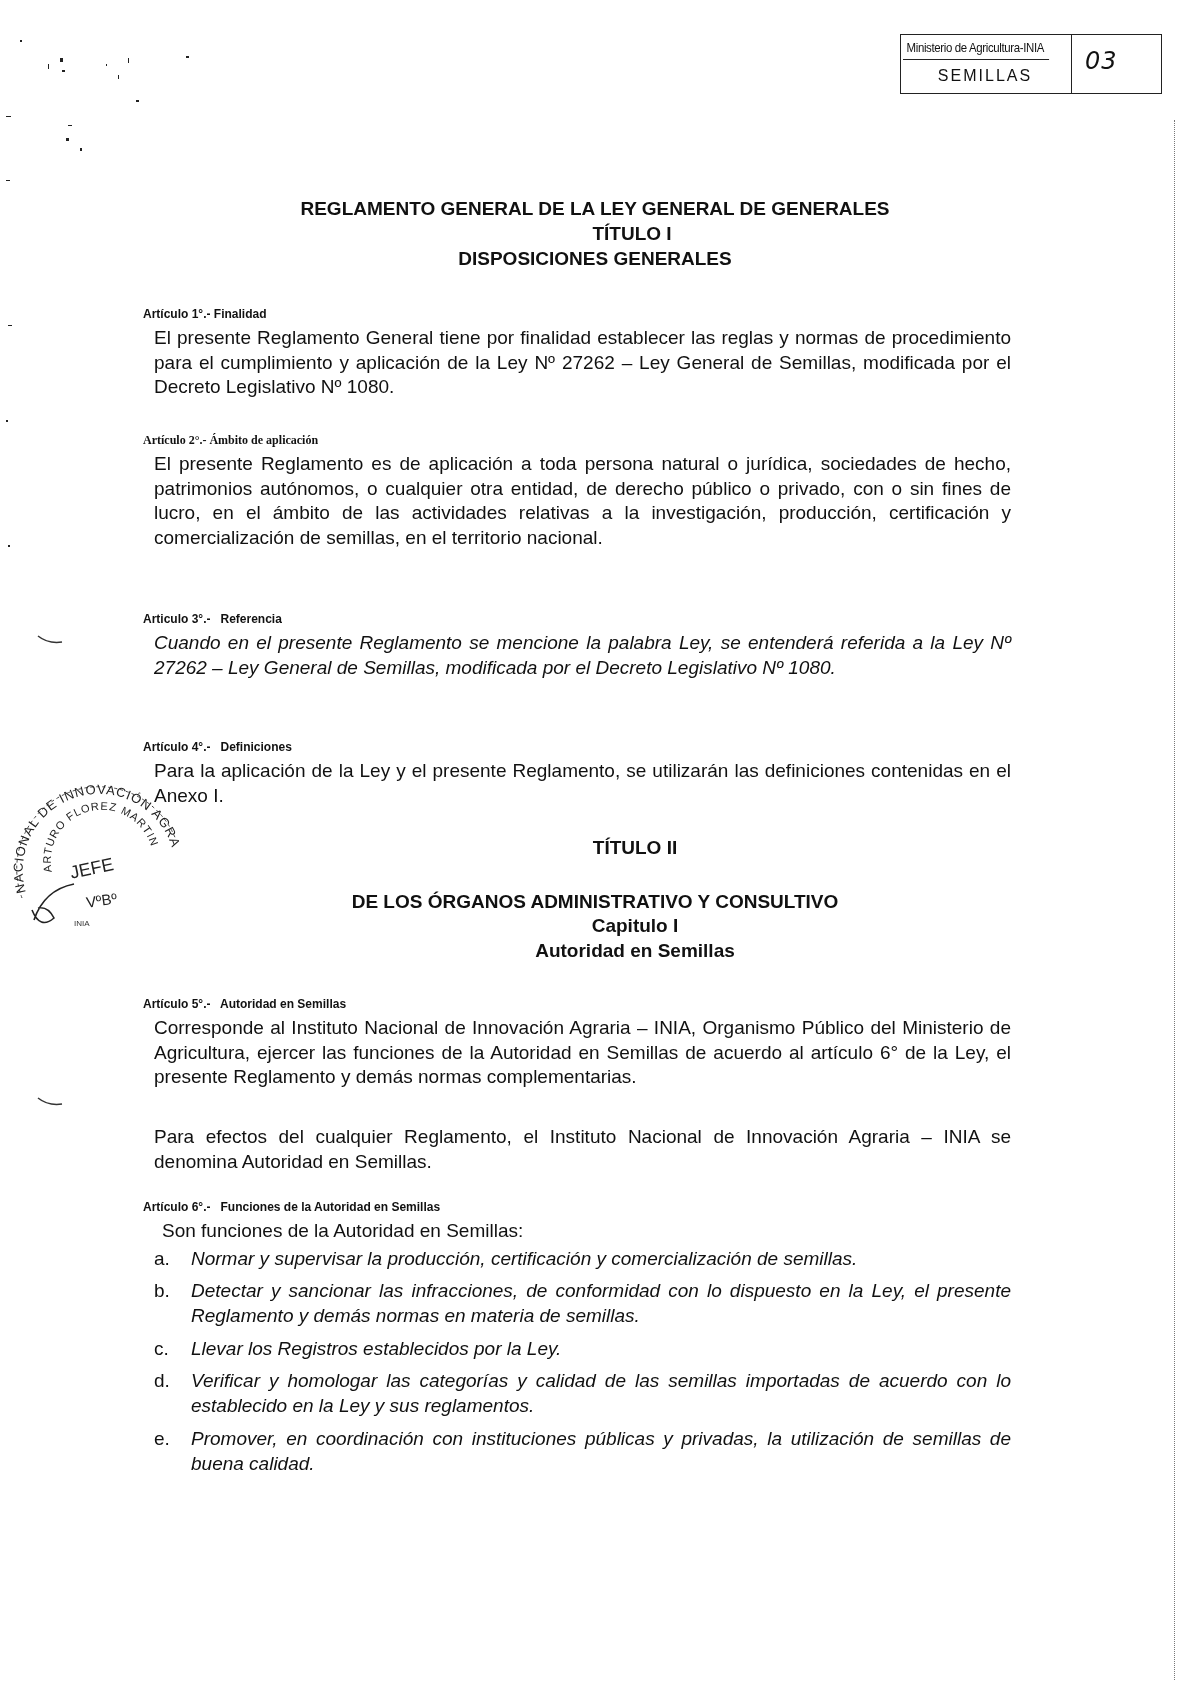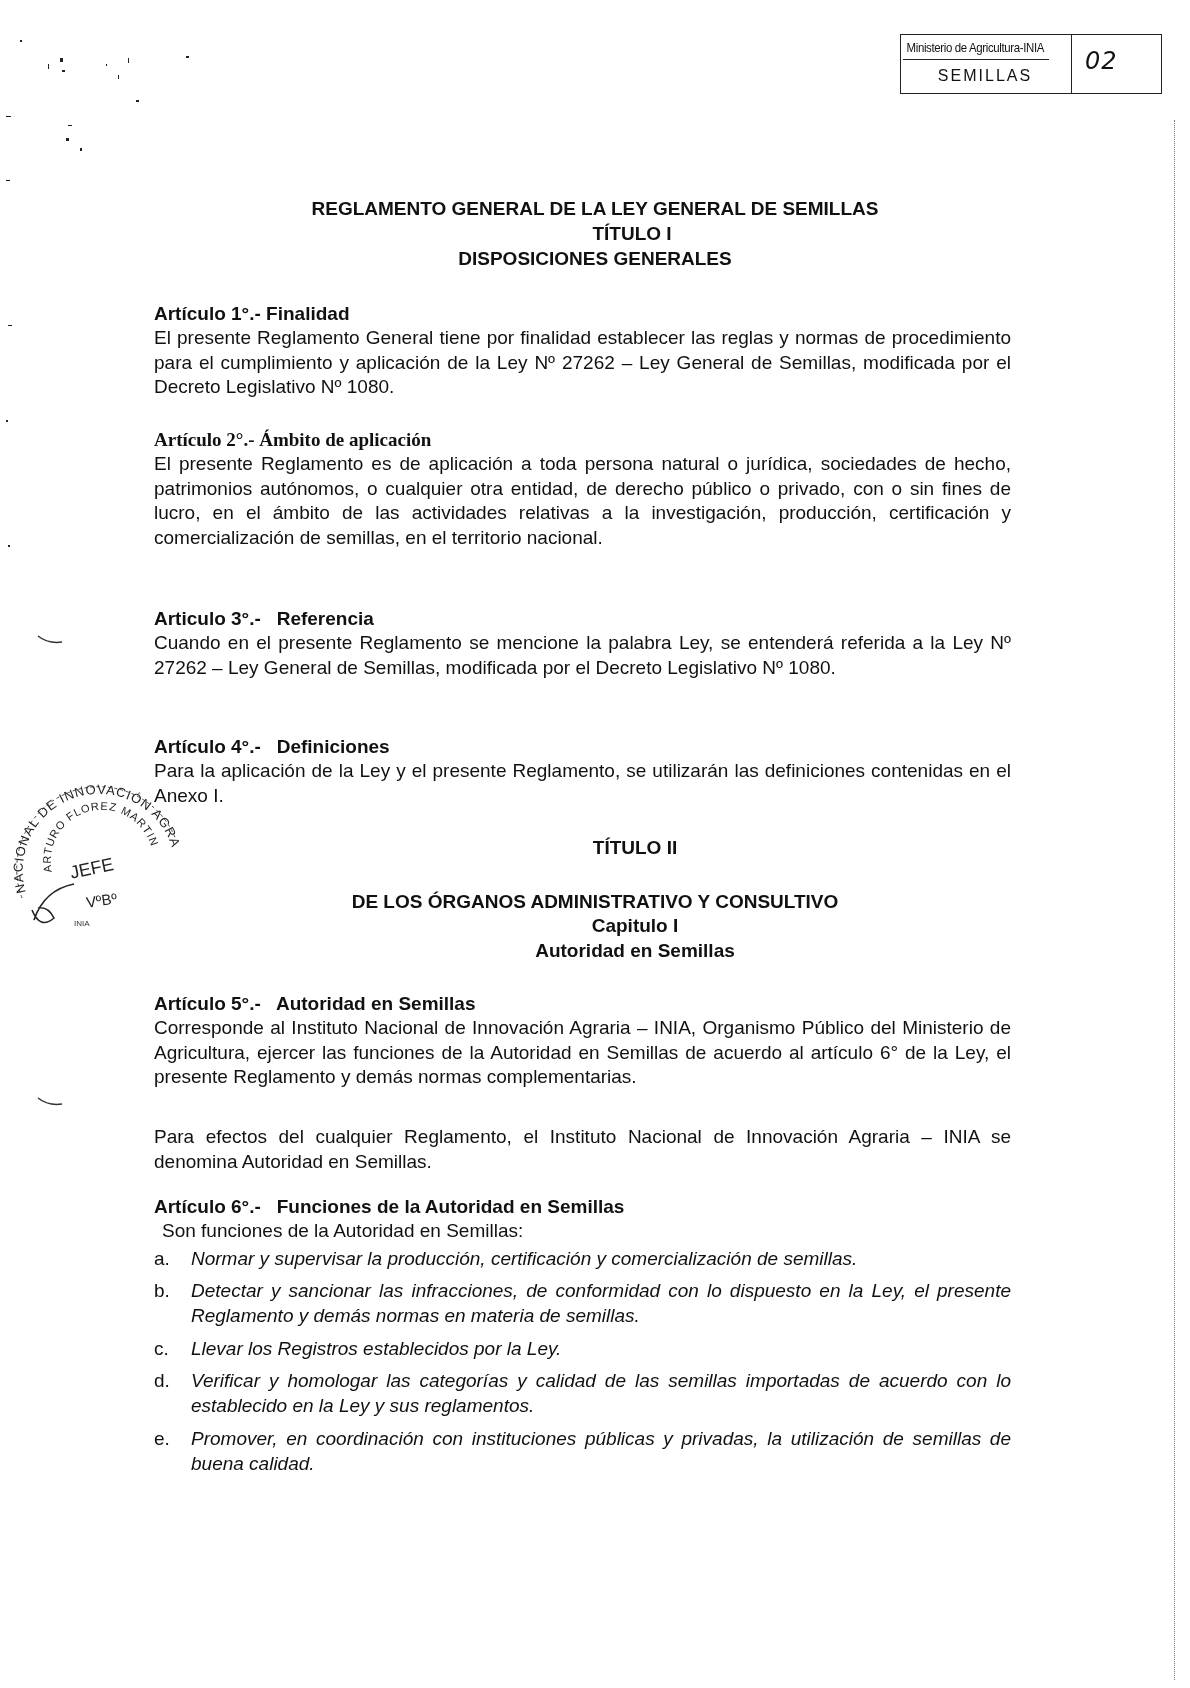--- a/index.html
+++ b/index.html
@@ -36,21 +36,21 @@
 
     
     .speck { position: absolute; background: #222; }
 
     
     .center-heading {
       position: absolute; left: 0; width: 1190px; text-align: center;
       font-weight: bold; font-size: 19px; line-height: 25px;
     }
     .art-title {
-      position: absolute; left: 154px; font-weight: bold; font-size: 19px; line-height: 24px;
+      position: absolute; left: 143px; font-weight: bold; font-size: 12px; line-height: 24px;
       white-space: pre;
     }
     .para {
       position: absolute; left: 154px; width: 857px; font-size: 19px; line-height: 24.5px;
       text-align: justify;
     }
     .para.left { text-align: left; }
     .list-item {
       position: absolute; left: 154px; width: 857px; font-size: 19px; line-height: 25px;
     }
@@ -100,35 +100,35 @@
       <path d="M2 2 Q12 10 26 8" stroke="#333" stroke-width="1.5" fill="none"></path>
     </svg>
 
   <div class="margin-dots"></div>
 
   <div class="stamp-box">
     <div class="left">
       <div class="ministry">Ministerio de Agricultura-INIA</div>
       <div class="jefatura">SEMILLAS</div>
     </div>
-    <div class="num">02</div>
+    <div class="num">03</div>
   </div>
 
-  <div class="center-heading" style="top:196px;">REGLAMENTO GENERAL DE LA LEY GENERAL DE SEMILLAS</div>
+  <div class="center-heading" style="top:196px;">REGLAMENTO GENERAL DE LA LEY GENERAL DE GENERALES</div>
   <div class="center-heading" style="top:221px;padding-left:37px;">TÍTULO I</div>
   <div class="center-heading" style="top:246px;">DISPOSICIONES GENERALES</div>
 
   <div class="art-title" style="top:302px;">Artículo 1°.- Finalidad</div>
   <div class="para" style="top:326px;">El presente Reglamento General tiene por finalidad establecer las reglas y normas de procedimiento para el cumplimiento y aplicación de la Ley Nº 27262 – Ley General de Semillas,  modificada por el Decreto Legislativo Nº 1080.</div>
 
   <div class="art-title" style="top:428px;font-family:Liberation Serif, serif;">Artículo 2°.- Ámbito de aplicación</div>
   <div class="para" style="top:452px;">El presente Reglamento es de aplicación a toda persona natural o jurídica, sociedades de hecho, patrimonios autónomos, o cualquier otra entidad, de derecho público o privado, con o sin fines de lucro, en el ámbito de las actividades relativas a la investigación, producción, certificación y comercialización de semillas, en el territorio nacional.</div>
 
   <div class="art-title" style="top:607px;">Articulo 3°.-   Referencia</div>
-  <div class="para" style="top:631px;">Cuando en el presente Reglamento se mencione la palabra Ley, se entenderá referida a la Ley Nº 27262 – Ley General de Semillas, modificada por el Decreto Legislativo Nº 1080.</div>
+  <div class="para" style="top:631px;font-style:italic;">Cuando en el presente Reglamento se mencione la palabra Ley, se entenderá referida a la Ley Nº 27262 – Ley General de Semillas, modificada por el Decreto Legislativo Nº 1080.</div>
 
   <div class="art-title" style="top:735px;">Artículo 4°.-   Definiciones</div>
   <div class="para" style="top:759px;">Para la aplicación de la Ley y el presente Reglamento, se utilizarán las definiciones contenidas en el Anexo I.</div>
 
   <div class="center-heading" style="top:835px;left:40px;">TÍTULO II</div>
   <div class="center-heading" style="top:861px;left:0px;margin-top:28px;">DE LOS ÓRGANOS ADMINISTRATIVO Y CONSULTIVO</div>
 
   <div class="center-heading" style="top:913px;left:40px;">Capitulo I</div>
   <div class="center-heading" style="top:938px;left:40px;">Autoridad en Semillas</div>
 

